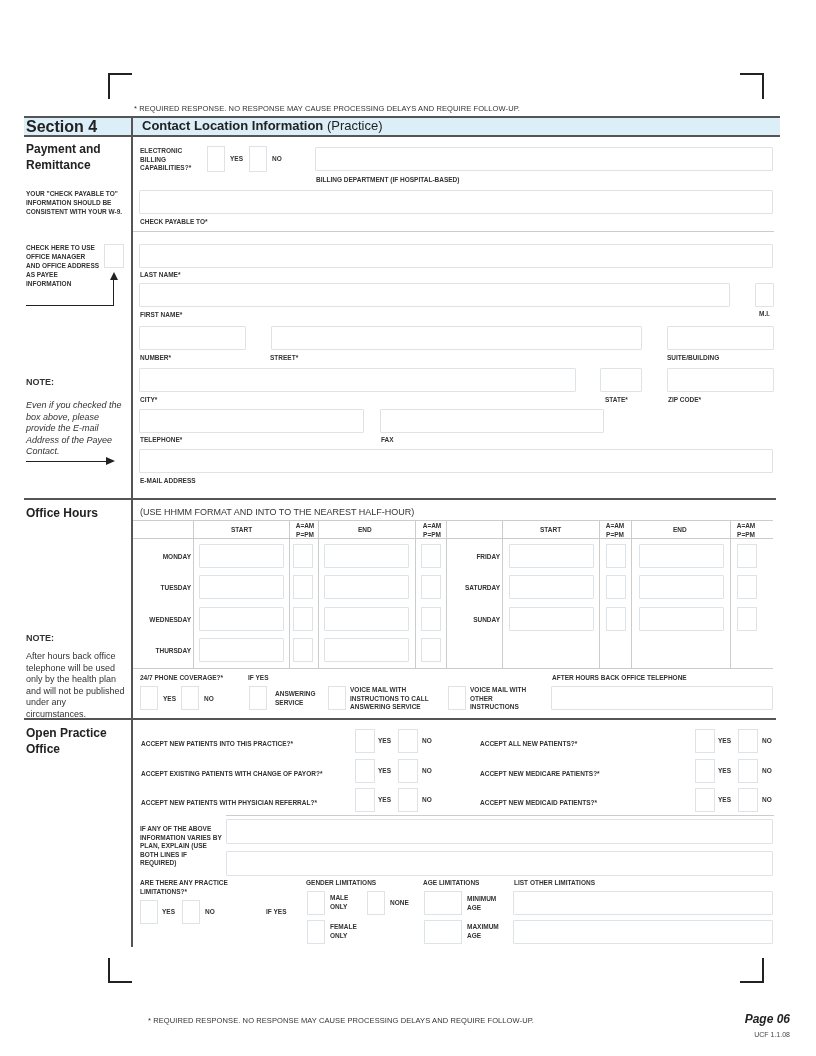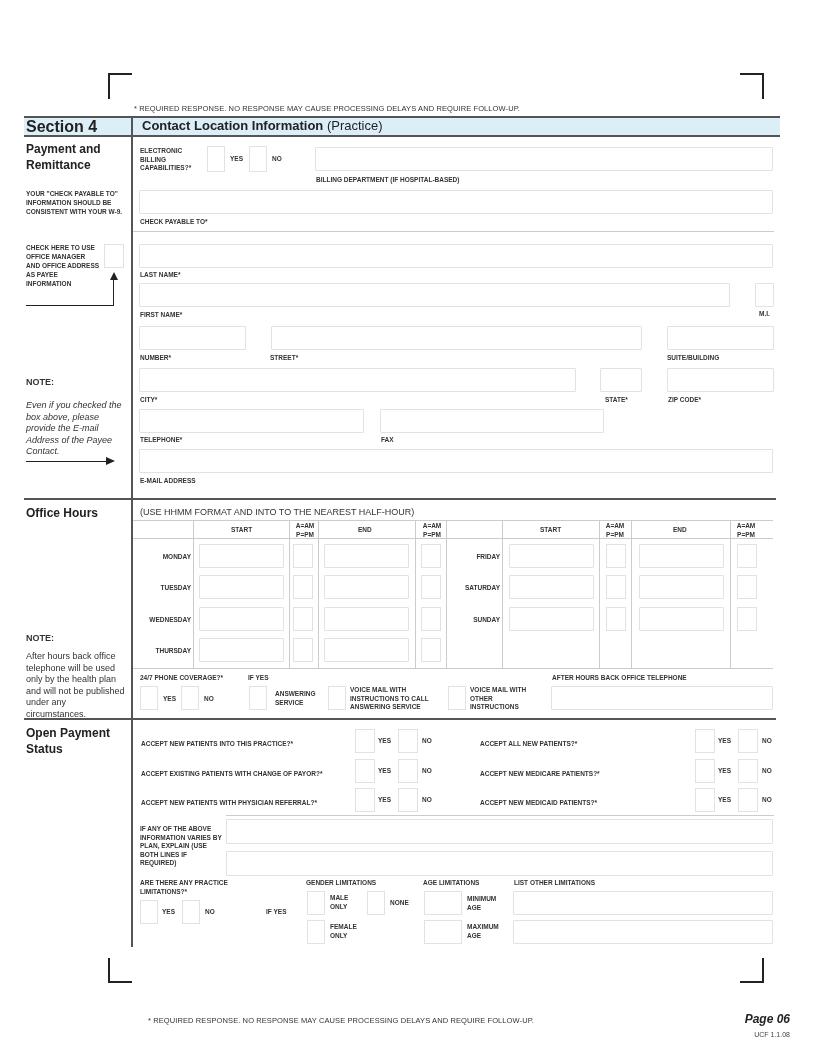--- a/index.html
+++ b/index.html
@@ -182,21 +182,21 @@
 <div class="lbl" style="left:275px;top:690px;width:48px;white-space:normal;">ANSWERING SERVICE</div>
 <div class="cb" style="left:328px;top:686px;width:18px;height:24px;"></div>
 <div class="lbl" style="left:350px;top:686px;width:95px;white-space:normal;">VOICE MAIL WITH INSTRUCTIONS TO CALL ANSWERING SERVICE</div>
 <div class="cb" style="left:448px;top:686px;width:18px;height:24px;"></div>
 <div class="lbl" style="left:470px;top:686px;width:60px;white-space:normal;">VOICE MAIL WITH OTHER INSTRUCTIONS</div>
 <div class="lbl" style="left:552px;top:674px;">AFTER HOURS BACK OFFICE TELEPHONE</div>
 <div class="fld" style="left:551px;top:686px;width:222px;height:24px;"></div>
 
 <div class="hline" style="left:24px;top:718px;width:752px;"></div>
 
-<div class="side-h" style="top:725px;"><span>Open Payment</span><br><span>Status</span></div>
+<div class="side-h" style="top:725px;"><span>Open Practice</span><br><span>Office</span></div>
 
 <div class="lbl" style="left:141px;top:740px;">ACCEPT NEW PATIENTS INTO THIS PRACTICE?*</div>
 <div class="cb" style="left:355px;top:729px;width:20px;height:24px;"></div>
 <div class="lbl" style="left:378px;top:737px;">YES</div>
 <div class="cb" style="left:398px;top:729px;width:20px;height:24px;"></div>
 <div class="lbl" style="left:422px;top:737px;">NO</div>
 
 <div class="lbl" style="left:141px;top:770px;">ACCEPT EXISTING PATIENTS WITH CHANGE OF PAYOR?*</div>
 <div class="cb" style="left:355px;top:759px;width:20px;height:24px;"></div>
 <div class="lbl" style="left:378px;top:767px;">YES</div>

